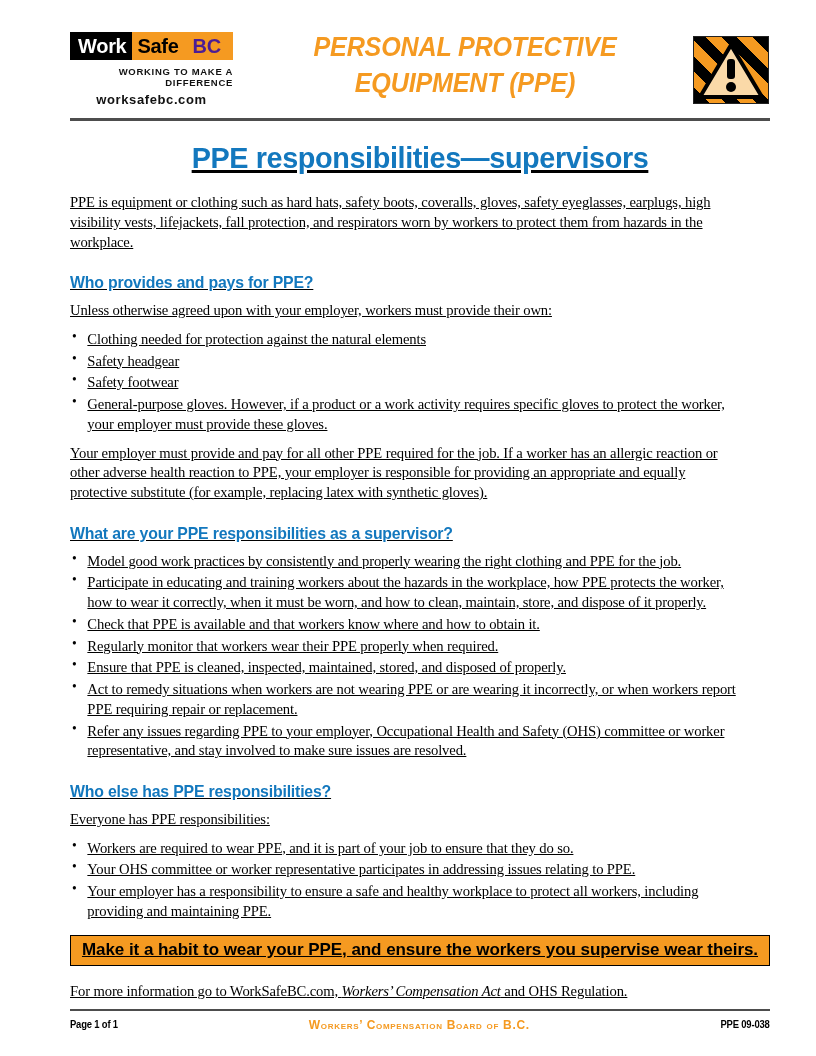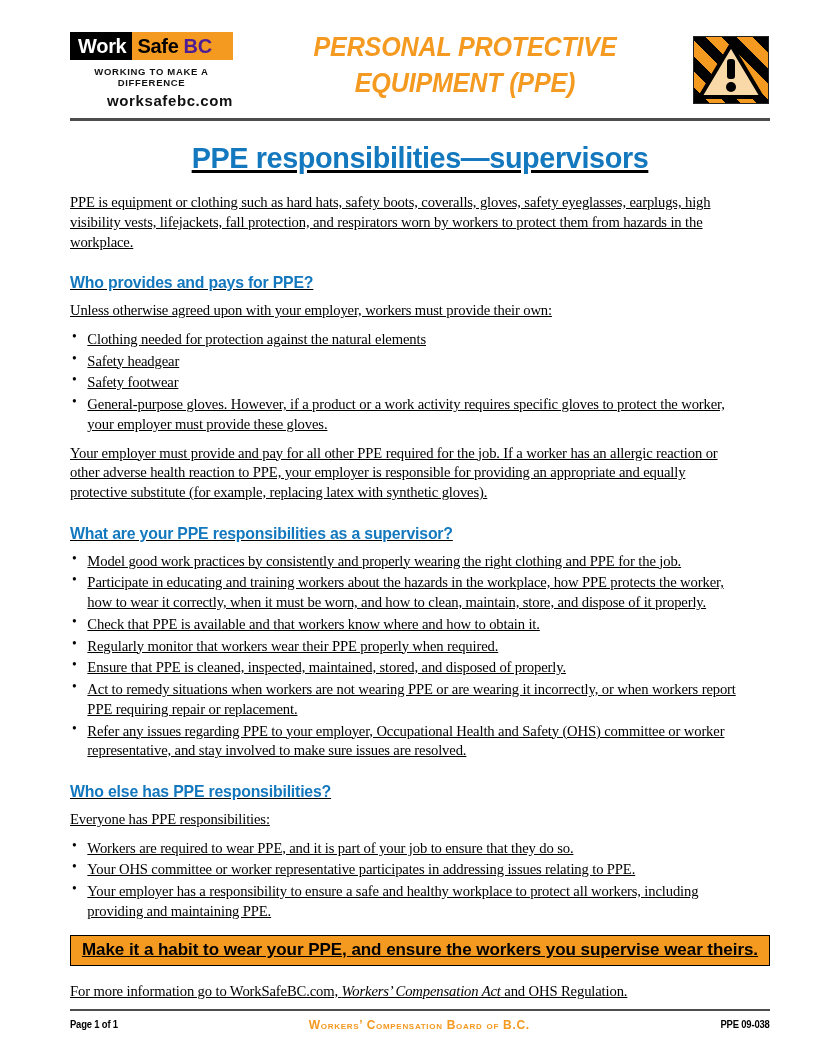--- a/index.html
+++ b/index.html
@@ -60,43 +60,44 @@
     background: #f59a21;
     display: flex;
     align-items: center;
     padding: 0 8px 0 5px;
     flex: 1;
     font-family: "Liberation Sans", sans-serif;
     font-weight: bold;
     font-size: 20px;
     line-height: 1;
     letter-spacing: -0.3px;
+    gap: 9px;
   }
   .logo-safe { color: #000000; }
   .logo-bc { color: #4c1d95; margin-left: 5px; }
 
   .logo-tagline {
     font-family: "Liberation Sans", sans-serif;
     font-weight: bold;
     font-size: 9.5px;
     letter-spacing: 0.7px;
     color: #111111;
     margin-top: 6px;
     width: 163px;
-    text-align: center;
+    text-align: right;
   }
   .logo-url {
     font-family: "Liberation Sans", sans-serif;
     font-weight: bold;
-    font-size: 15px;
+    font-size: 13px;
     letter-spacing: 0.6px;
     color: #111111;
     margin-top: 4px;
     width: 163px;
-    text-align: right;
+    text-align: center;
   }
 
   .header-title {
     position: absolute;
     left: 180px;
     top: 0px;
     width: 430px;
     text-align: center;
     font-family: "Liberation Sans", sans-serif;
     font-style: italic;

